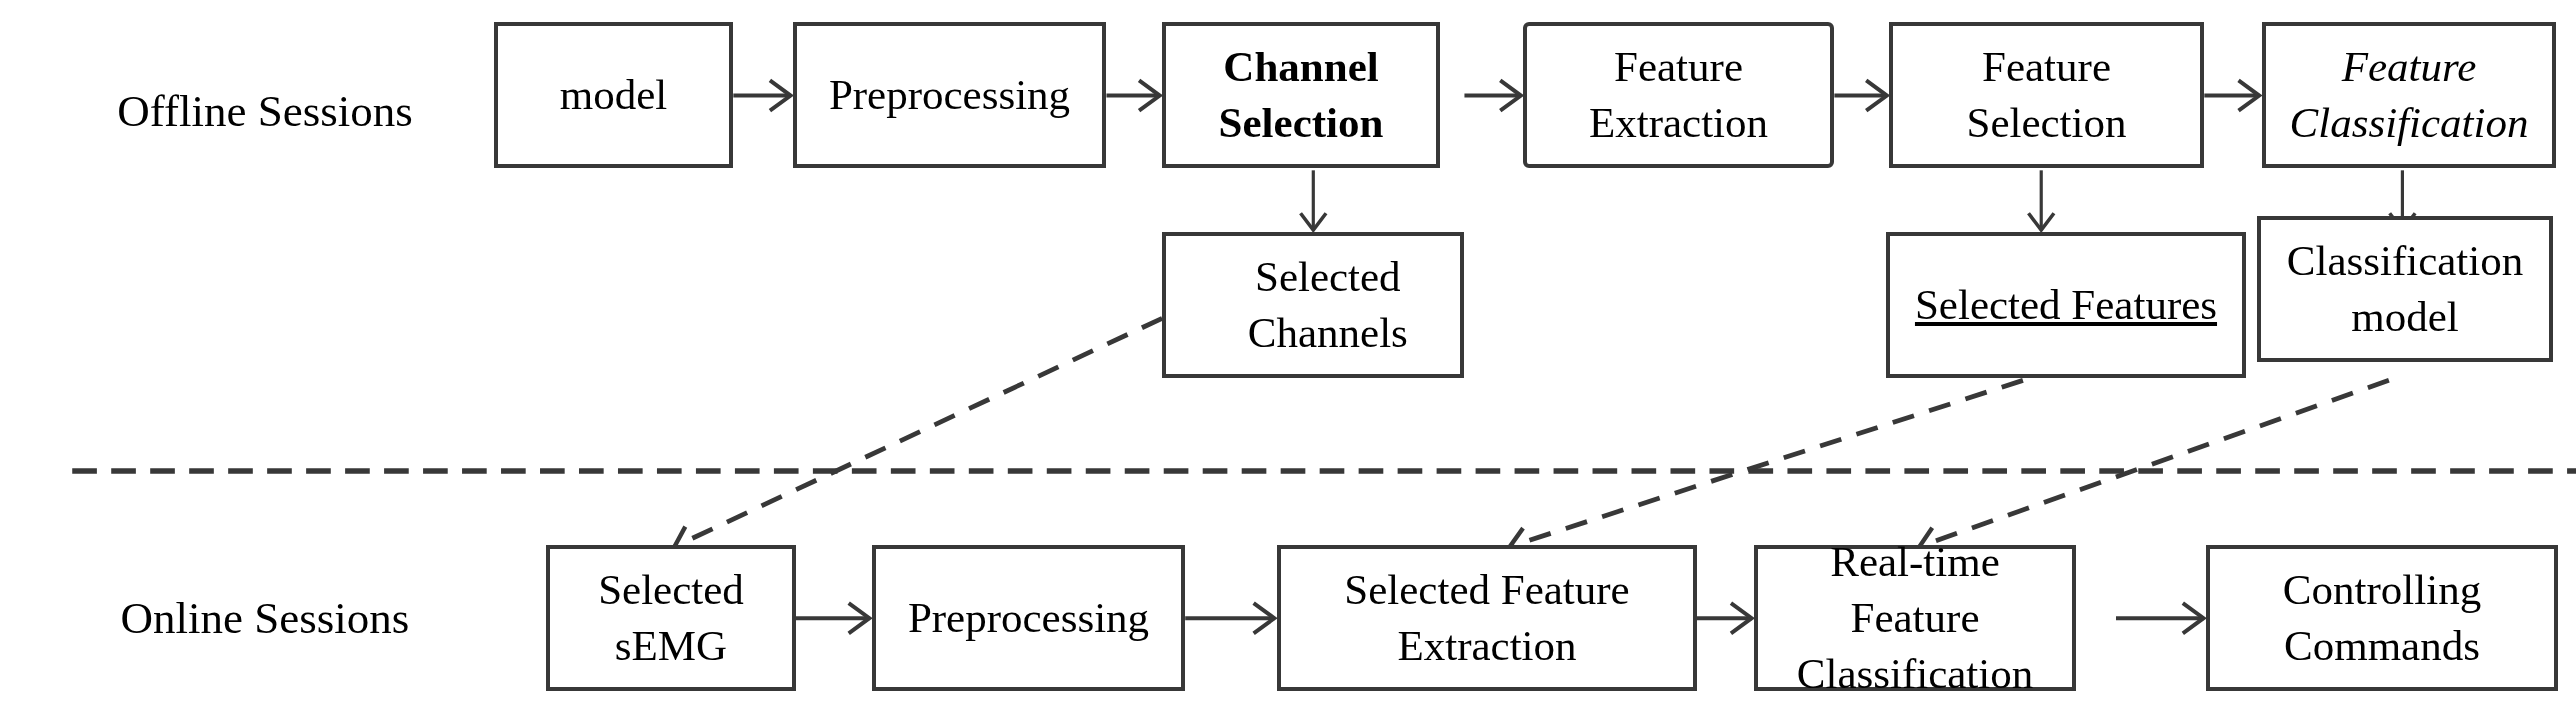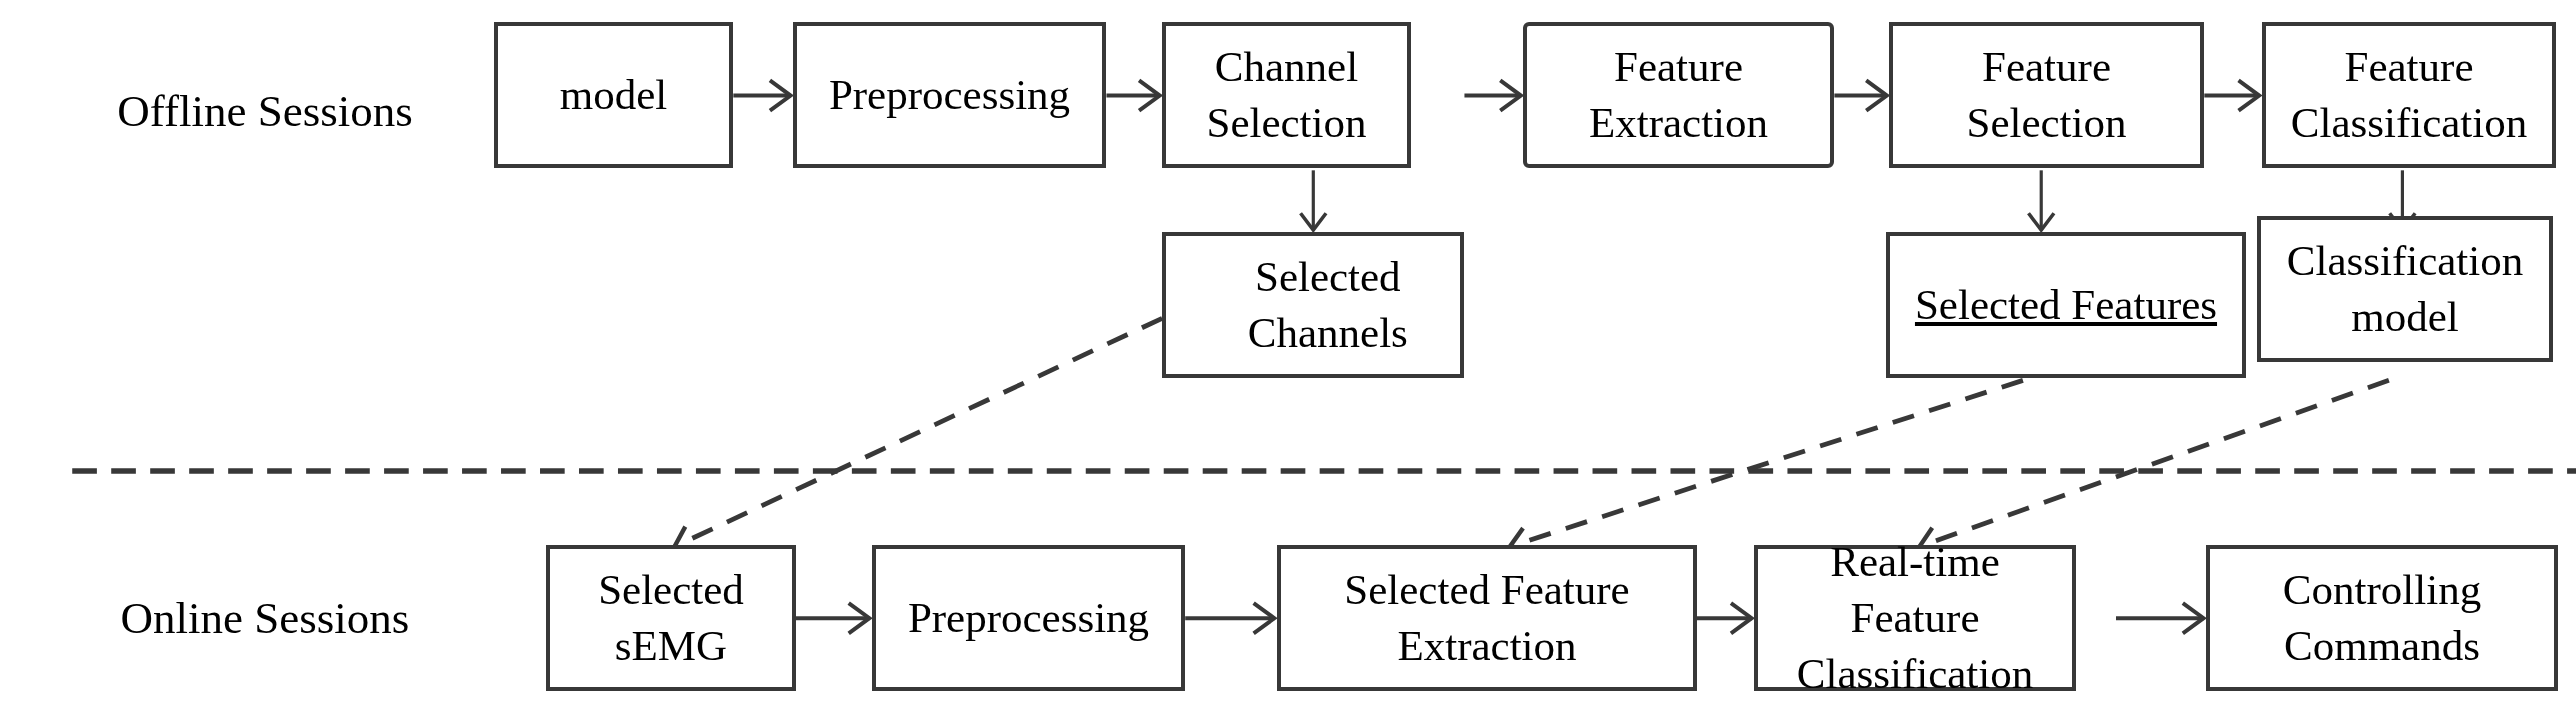--- a/index.html
+++ b/index.html
@@ -26,24 +26,24 @@
     align-items:center;
     justify-content:center;
     text-align:center;
     font-size:45px;
     color:#000000;
     width:350px;height:146px;left:48px;
   }
   
   .b1{left:452px;top:22px;width:239px;height:146px;}
   .b2{left:751px;top:22px;width:313px;height:146px;}
-  .b3{left:1120px;top:22px;width:249px;height:146px;}
+  .b3{left:1120px;top:22px;width:278px;height:146px;font-weight:bold;}
   .b4{left:1481px;top:22px;width:311px;height:146px;border-radius:6px;}
   .b5{left:1847px;top:22px;width:315px;height:146px;}
-  .b6{left:2220px;top:22px;width:294px;height:146px;}
+  .b6{left:2220px;top:22px;width:294px;height:146px;font-style:italic;}
   
   .b7{left:1120px;top:232px;width:302px;height:146px;padding-left:36px;}
   .b8{left:1844px;top:232px;width:360px;height:146px;text-decoration:underline;}
   .b9{left:2215px;top:216px;width:296px;height:146px;}
   
   .b10{left:504px;top:545px;width:250px;height:146px;}
   .b11{left:830px;top:545px;width:313px;height:146px;}
   .b12{left:1235px;top:545px;width:420px;height:146px;}
   .b13{left:1712px;top:545px;width:322px;height:146px;}
   .b14{left:2164px;top:545px;width:352px;height:146px;}

